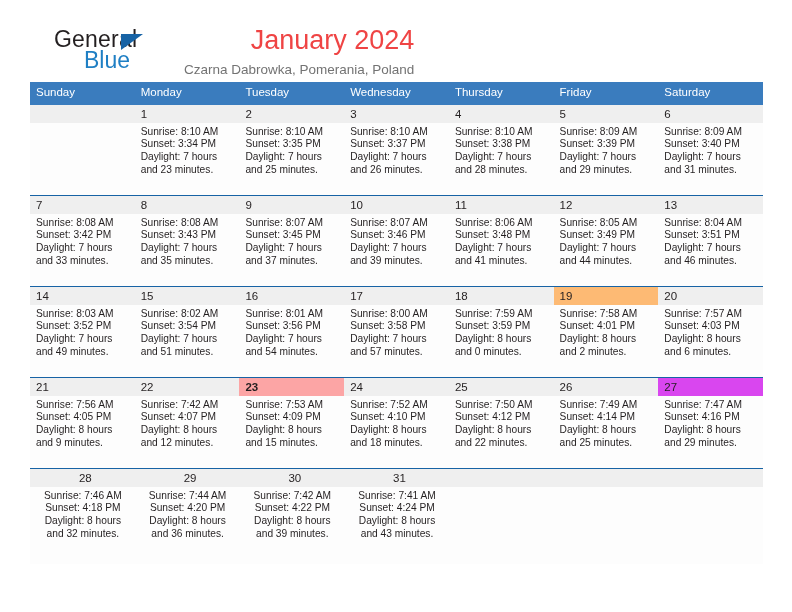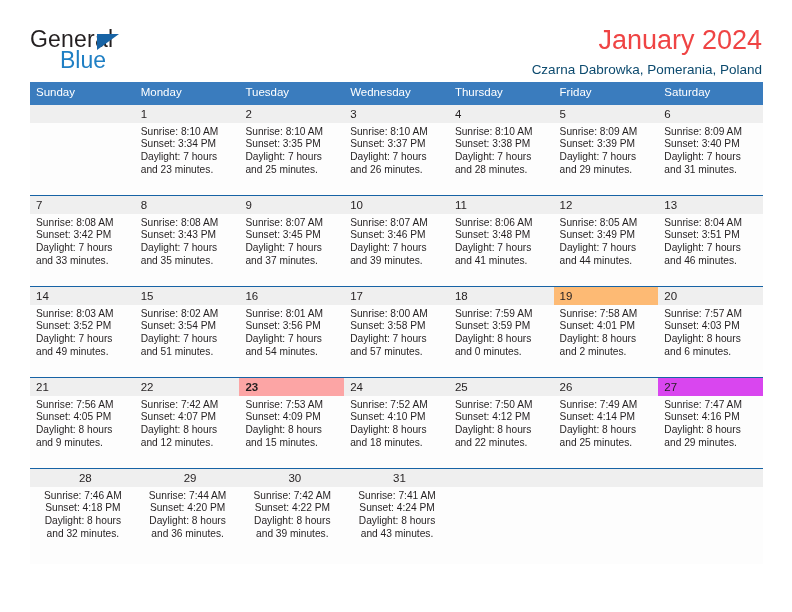--- a/index.html
+++ b/index.html
@@ -16,24 +16,24 @@
   .page {
     position: relative;
     width: 792px;
     height: 612px;
     padding: 0 30px;
   }
 
   
   .top {
     display: flex;
-    justify-content: space-between;
     align-items: flex-start;
     padding-top: 26px;
     height: 78px;
+    margin-left: 24px;
   }
 
   .logo {
     position: relative;
     width: 130px;
     height: 52px;
     user-select: none;
   }
   .logo-general {
     position: absolute;
@@ -61,21 +61,21 @@
   .titles { text-align: right; }
   .cal-title {
     font-size: 27px;
     color: #ef4444;
     line-height: 1.08;
     white-space: nowrap;
   }
   .cal-sub {
     margin-top: 7px;
     font-size: 13.5px;
-    color: #0c4a6e;
+    color: #737373;
     white-space: nowrap;
   }
 
   
   .calendar {
     width: 733px;
     margin-top: 4px;
   }
 
   .dow-row {

